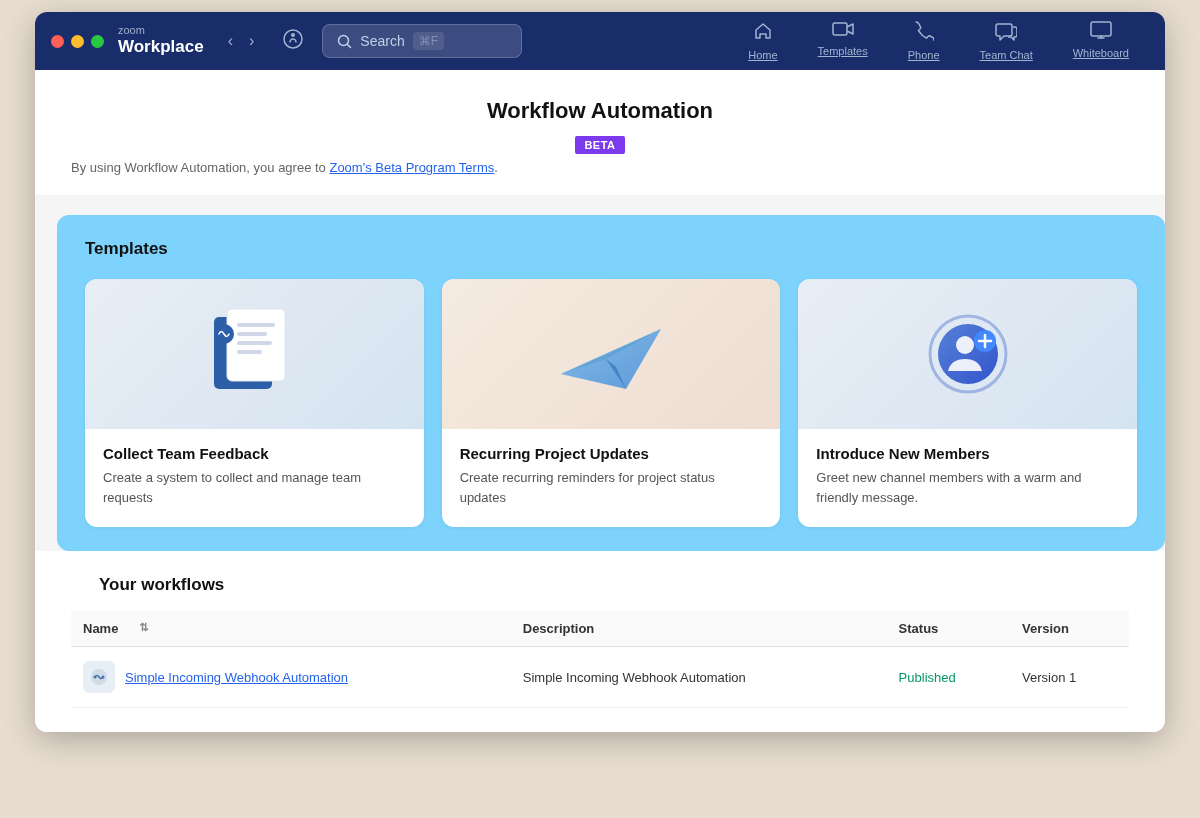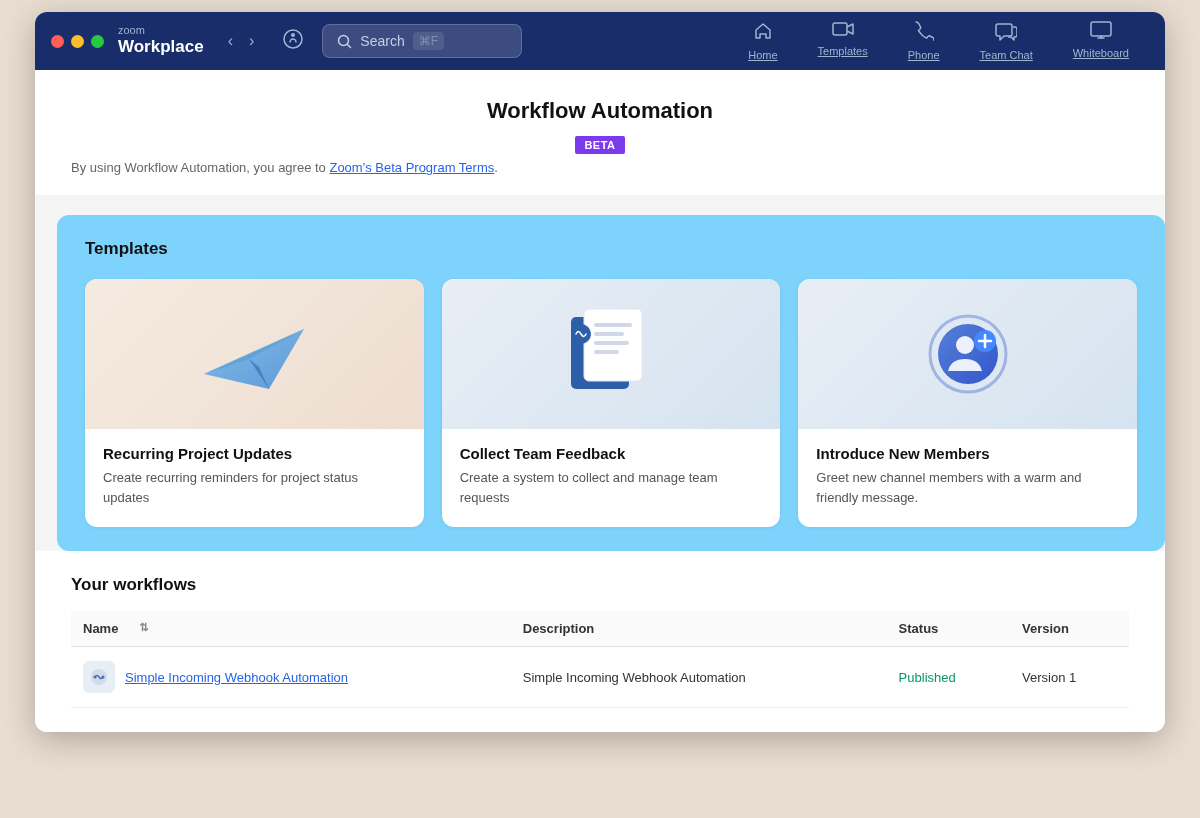--- a/index.html
+++ b/index.html
@@ -246,20 +246,21 @@
     
     .workflows-section {
       background: #ffffff;
       padding: 24px 36px;
     }
     .workflows-title {
       font-size: 17px;
       font-weight: 700;
       color: #111111;
       margin-bottom: 16px;
+      margin-left: 28px;
     }
 
     .workflows-table {
       width: 100%;
       border-collapse: collapse;
     }
     .workflows-table th {
       text-align: left;
       padding: 10px 12px;
       font-size: 13px;
@@ -411,20 +412,44 @@
     <p class="page-subtitle">
       <span>By using Workflow Automation, you agree to </span><a href="#">Zoom's Beta Program Terms</a><span>.</span>
     </p>
   </div>
 
   <div class="section">
     <h2 class="section-title">Templates</h2>
     <div class="templates-grid">
 
       <div class="template-card">
+        <div class="template-image template-image-2">
+
+          <svg class="feedback-doc-svg" viewBox="0 0 110 110">
+
+            <rect x="15" y="18" width="58" height="72" rx="5" fill="#2d5fa8"></rect>
+
+            <rect x="28" y="10" width="58" height="72" rx="5" fill="#ffffff" stroke="#e0e8f0" stroke-width="1"></rect>
+
+            <rect x="38" y="24" width="38" height="4" rx="2" fill="#d0d8e8"></rect>
+            <rect x="38" y="33" width="30" height="4" rx="2" fill="#d0d8e8"></rect>
+            <rect x="38" y="42" width="35" height="4" rx="2" fill="#d0d8e8"></rect>
+            <rect x="38" y="51" width="25" height="4" rx="2" fill="#d0d8e8"></rect>
+
+            <circle cx="25" cy="35" r="10" fill="#2d5fa8"></circle>
+            <path d="M20 35 Q22 30 25 35 Q28 40 30 35" stroke="#ffffff" stroke-width="1.5" fill="none" stroke-linecap="round"></path>
+          </svg>
+        </div>
+        <div class="template-body">
+          <div class="template-name">Collect Team Feedback</div>
+          <div class="template-desc">Create a system to collect and manage team requests</div>
+        </div>
+      </div>
+
+      <div class="template-card">
         <div class="template-image template-image-1">
 
           <svg class="paper-plane-svg" viewBox="0 0 120 90">
             <defs>
               <linearGradient id="planeGrad" x1="0%" y1="0%" x2="100%" y2="100%">
                 <stop offset="0%" style="stop-color:#7ab8e8"></stop>
                 <stop offset="100%" style="stop-color:#4a90d9"></stop>
               </linearGradient>
             </defs>
 
@@ -432,44 +457,20 @@
             <polygon points="10,65 110,20 55,50" fill="#5a9fcf" opacity="0.7"></polygon>
 
             <polygon points="55,50 75,80 65,58" fill="#3a7abf" opacity="0.8"></polygon>
 
             <line x1="10" y1="65" x2="110" y2="20" stroke="#9ecbe8" stroke-width="0.8" opacity="0.5"></line>
           </svg>
         </div>
         <div class="template-body">
           <div class="template-name">Recurring Project Updates</div>
           <div class="template-desc">Create recurring reminders for project status updates</div>
-        </div>
-      </div>
-
-      <div class="template-card">
-        <div class="template-image template-image-2">
-
-          <svg class="feedback-doc-svg" viewBox="0 0 110 110">
-
-            <rect x="15" y="18" width="58" height="72" rx="5" fill="#2d5fa8"></rect>
-
-            <rect x="28" y="10" width="58" height="72" rx="5" fill="#ffffff" stroke="#e0e8f0" stroke-width="1"></rect>
-
-            <rect x="38" y="24" width="38" height="4" rx="2" fill="#d0d8e8"></rect>
-            <rect x="38" y="33" width="30" height="4" rx="2" fill="#d0d8e8"></rect>
-            <rect x="38" y="42" width="35" height="4" rx="2" fill="#d0d8e8"></rect>
-            <rect x="38" y="51" width="25" height="4" rx="2" fill="#d0d8e8"></rect>
-
-            <circle cx="25" cy="35" r="10" fill="#2d5fa8"></circle>
-            <path d="M20 35 Q22 30 25 35 Q28 40 30 35" stroke="#ffffff" stroke-width="1.5" fill="none" stroke-linecap="round"></path>
-          </svg>
-        </div>
-        <div class="template-body">
-          <div class="template-name">Collect Team Feedback</div>
-          <div class="template-desc">Create a system to collect and manage team requests</div>
         </div>
       </div>
 
       <div class="template-card">
         <div class="template-image template-image-3">
 
           <svg class="new-members-svg" viewBox="0 0 90 90">
             <defs>
               <linearGradient id="circleGrad" x1="0%" y1="0%" x2="100%" y2="100%">
                 <stop offset="0%" style="stop-color:#5580d8"></stop>

